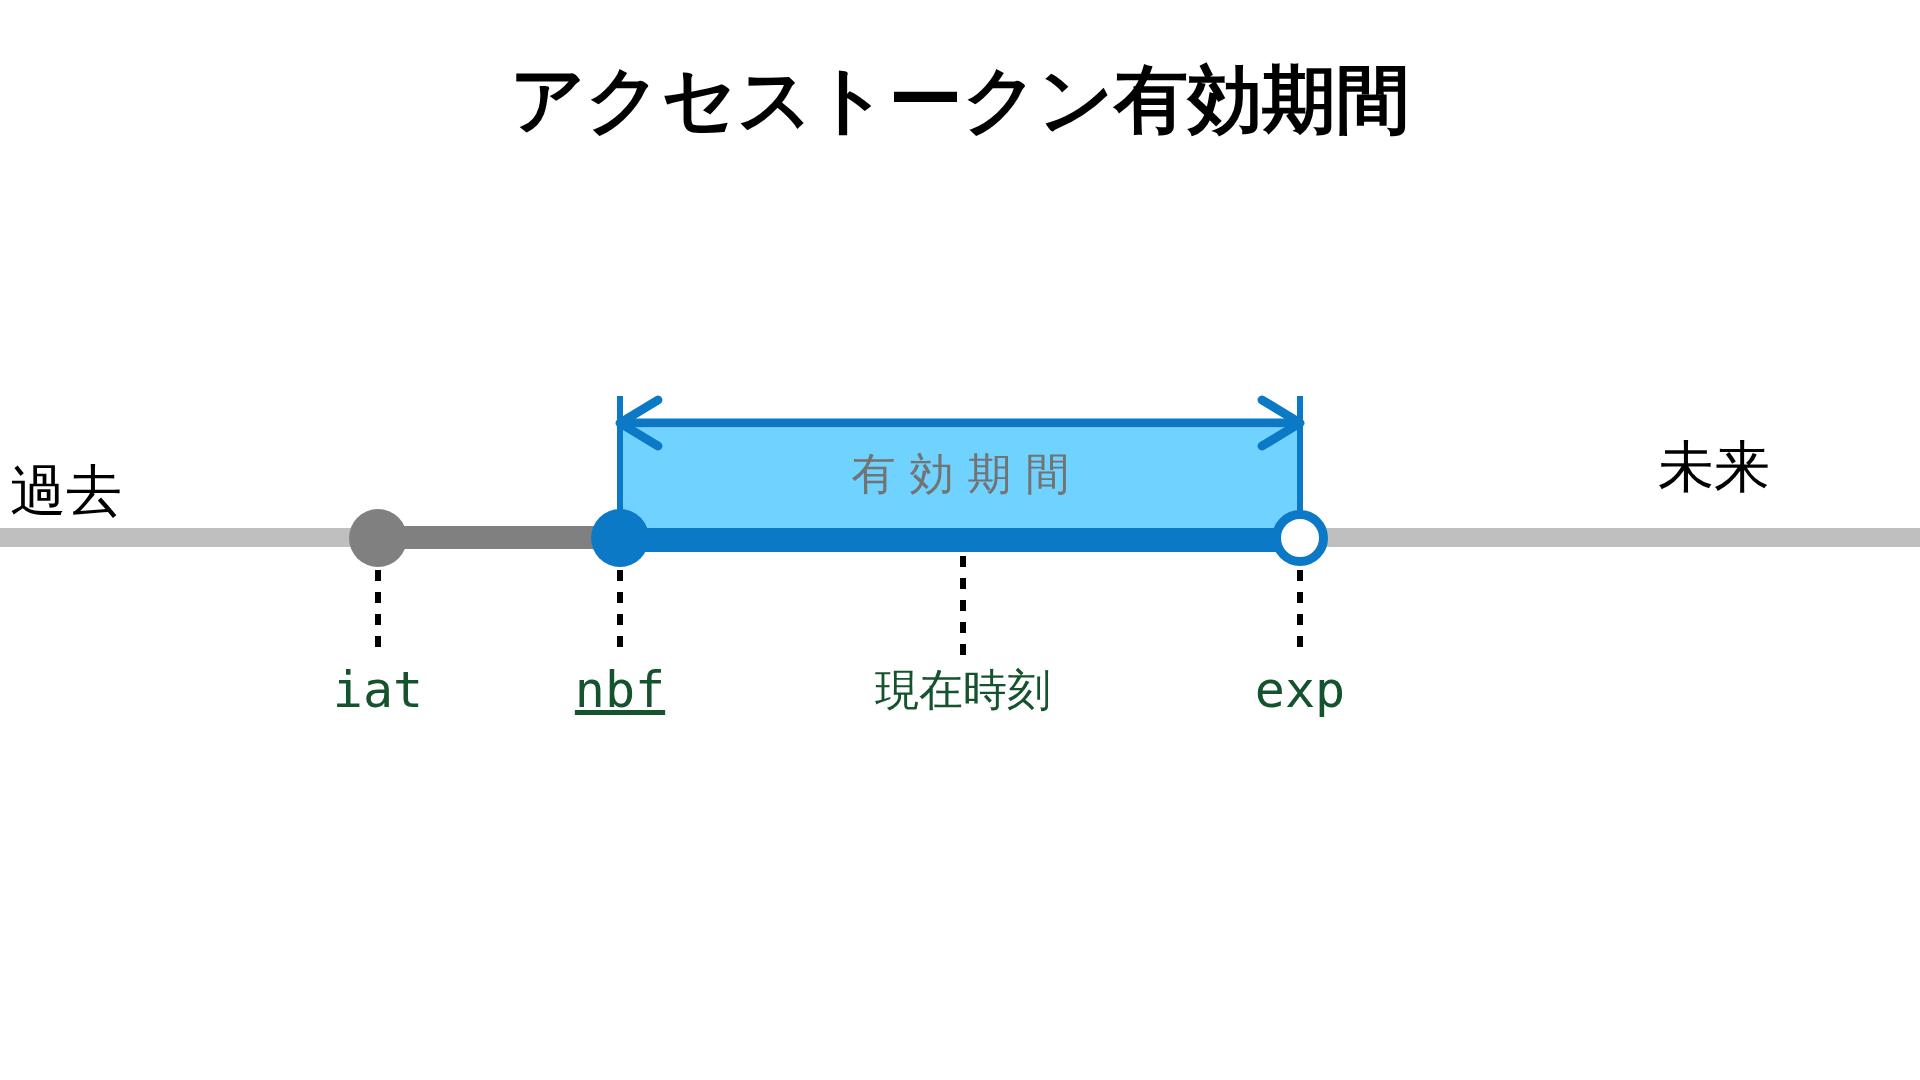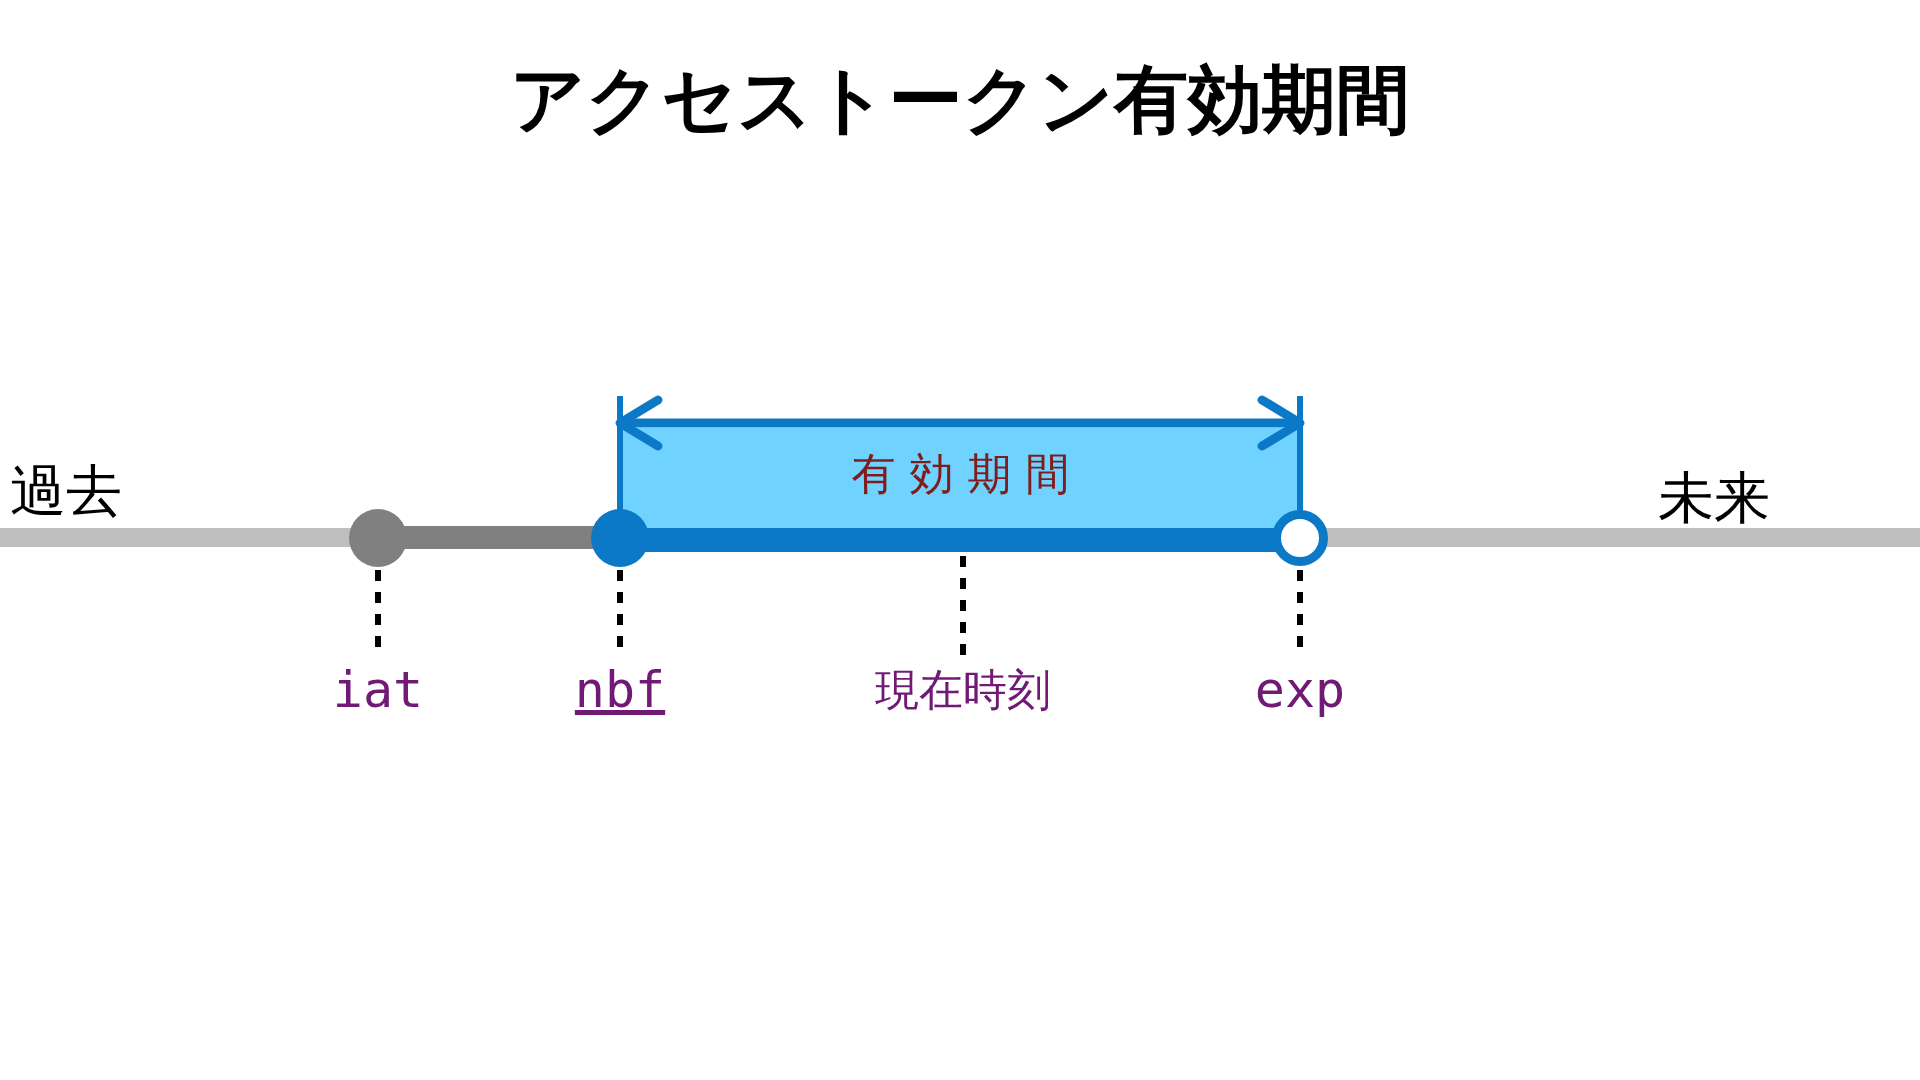--- a/index.html
+++ b/index.html
@@ -65,21 +65,21 @@
 
   
   .end-label {
     position: absolute;
     font-size: 56px;
     line-height: 1;
     white-space: nowrap;
     font-family: Liberation Serif, serif;
   }
   .end-label.past   { left: 10px;  top: 463px; }
-  .end-label.future { right: 10px; top: 470px; }
+  .end-label.future { right: 10px; top: 439px; }
 
   
   .valid-band {
     position: absolute;
     left: 620px;
     top: 428px;
     width: 681px;
     height: 100px;
     background: #6fd2ff;
   }
@@ -87,21 +87,21 @@
     position: absolute;
     left: 620px;
     top: 452px;
     width: 681px;
     text-align: center;
     font-size: 44px;
     line-height: 1;
     letter-spacing: 14px;
     text-indent: 14px;
     white-space: nowrap;
-    color: #7f1d1d;
+    color: #737373;
     font-family: "DejaVu Sans", "Liberation Sans", sans-serif;
   }
 
   
   .dim-arrow {
     position: absolute;
     left: 600px;
     top: 386px;
     width: 720px;
     height: 70px;
@@ -155,21 +155,21 @@
   .leader.exp { left: 1297px; top: 570px; height: 88px; }
 
   
   .tick-label {
     position: absolute;
     top: 662px;
     text-align: center;
     font-size: 50px;
     line-height: 1.15;
     white-space: nowrap;
-    color: #701a75;
+    color: #14532d;
   }
   .tick-label.mono {
     font-family: "DejaVu Sans Mono", "Liberation Mono", monospace;
   }
   .tick-label.jp {
     font-family: "DejaVu Sans", "Liberation Sans", sans-serif;
     font-size: 44px;
     top: 665px;
   }
   .tick-label.iat { left: 258px;  width: 240px; }

